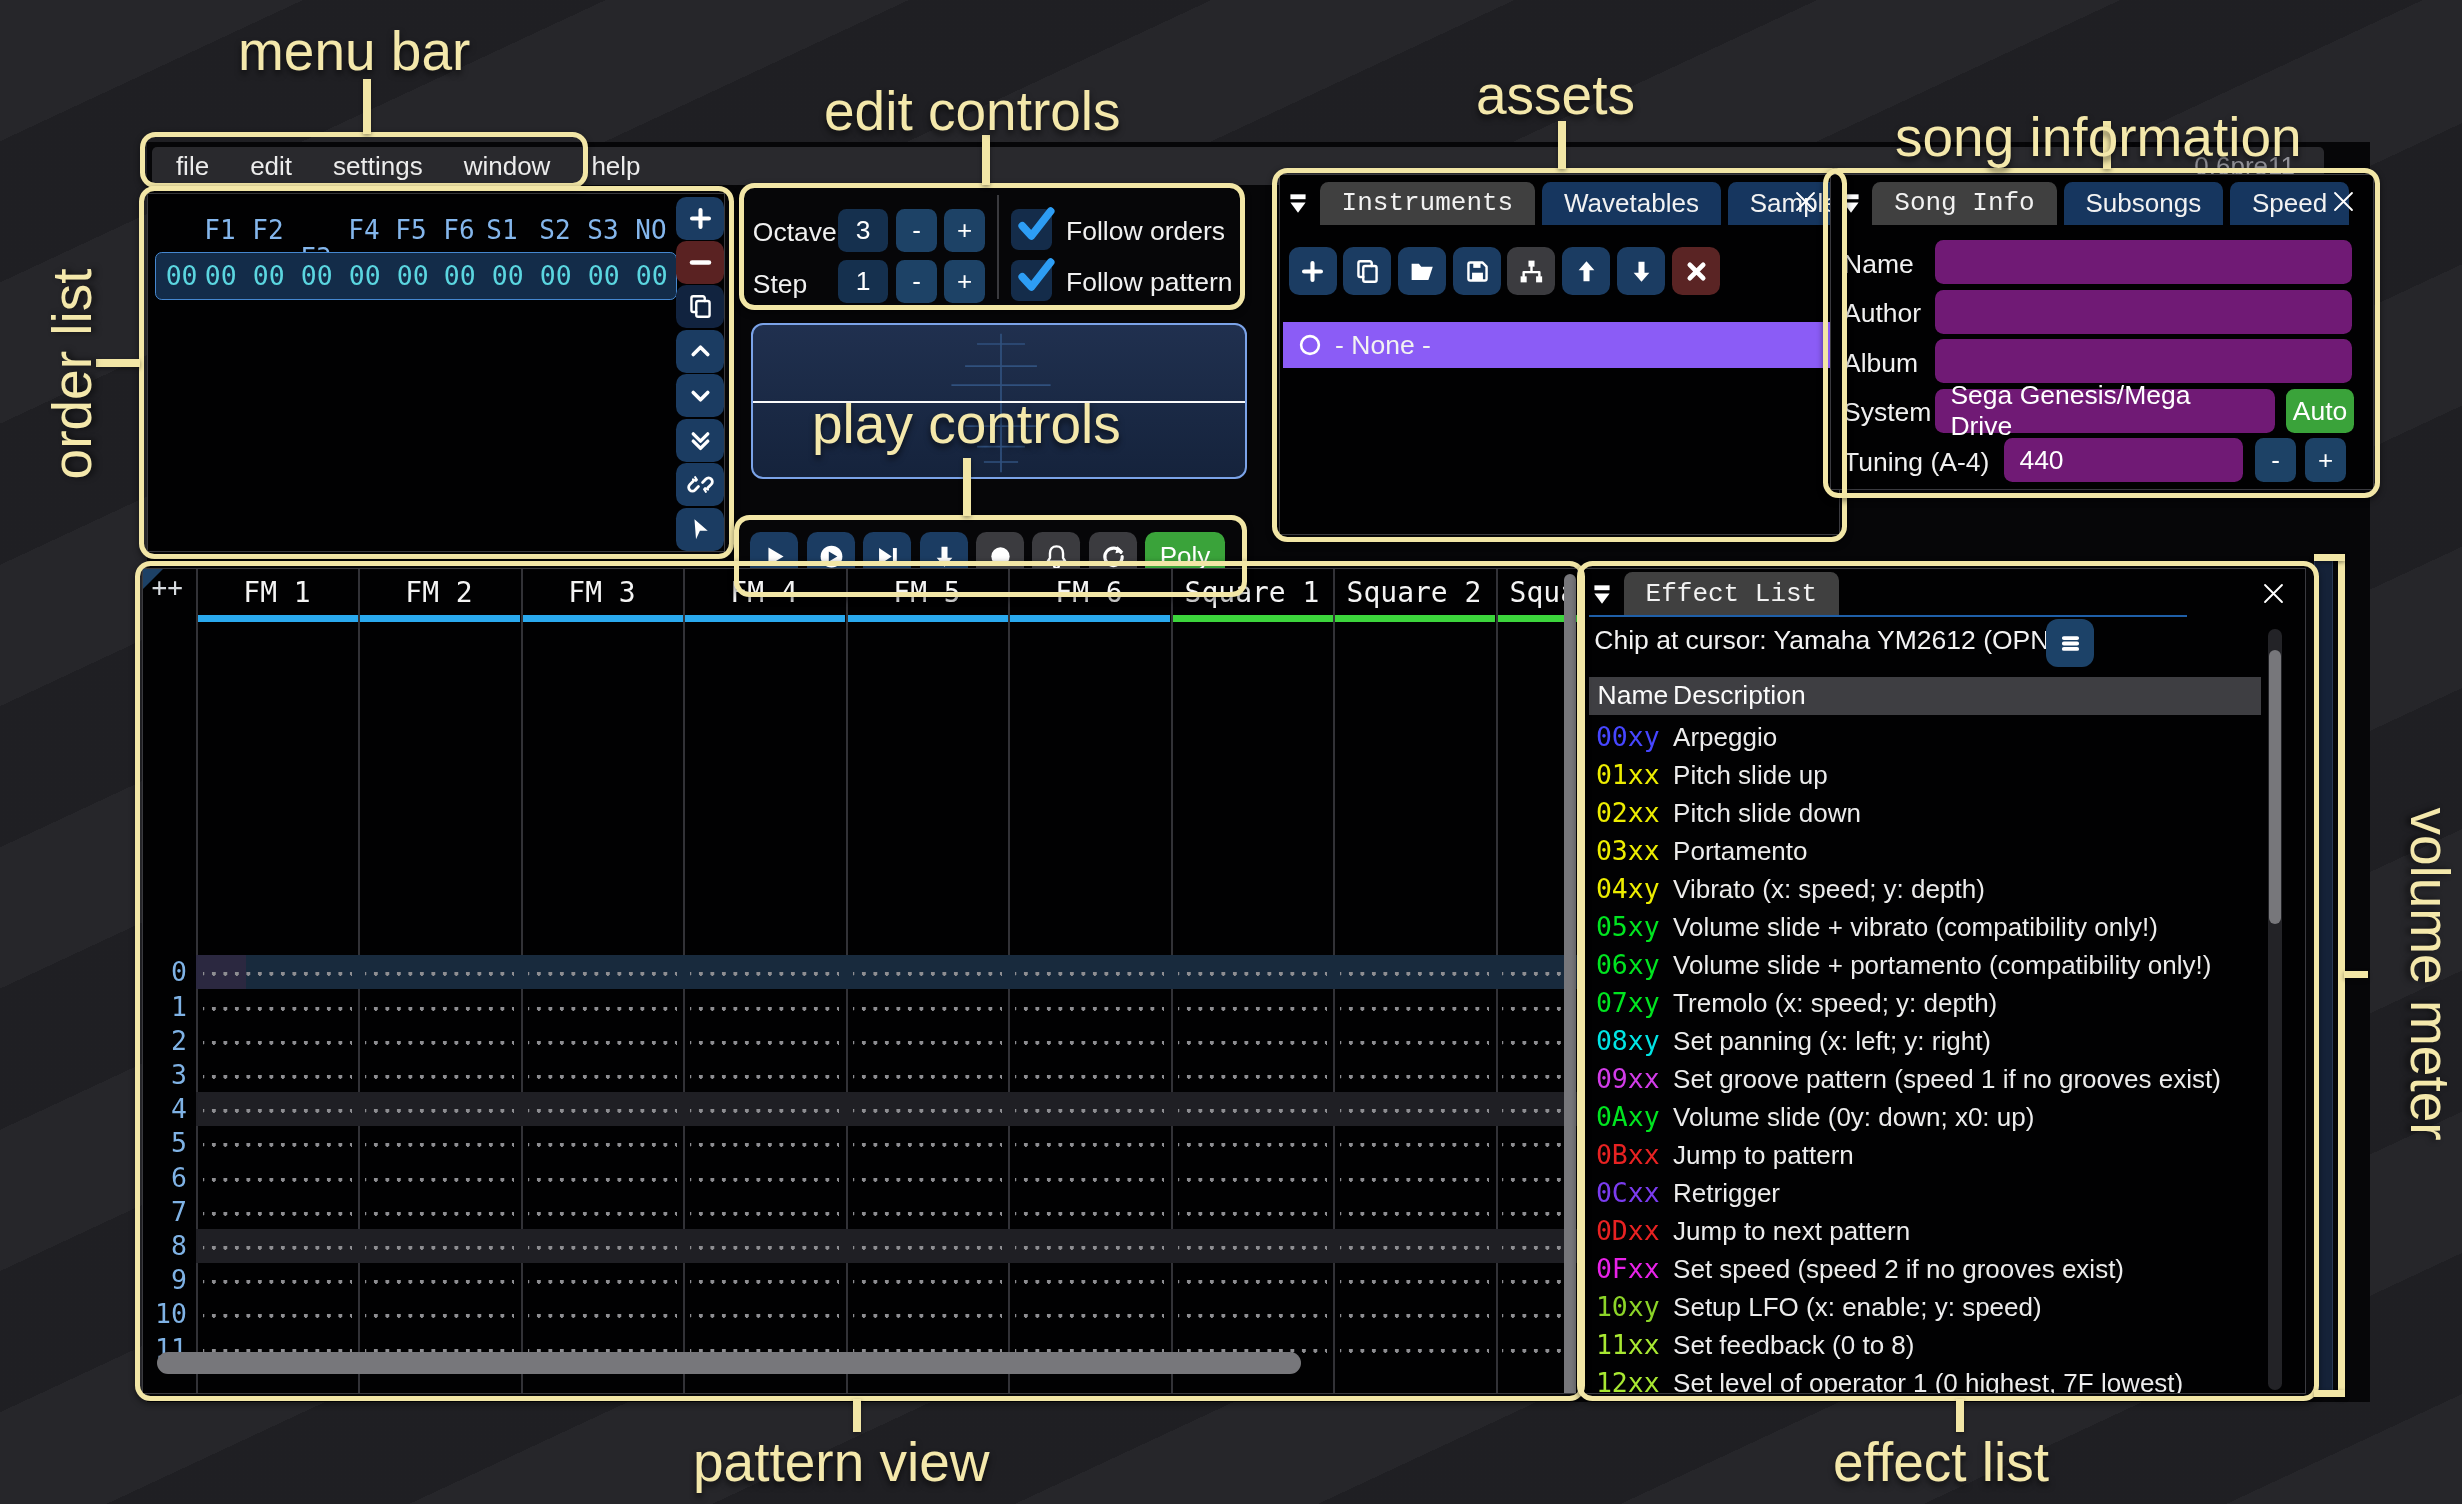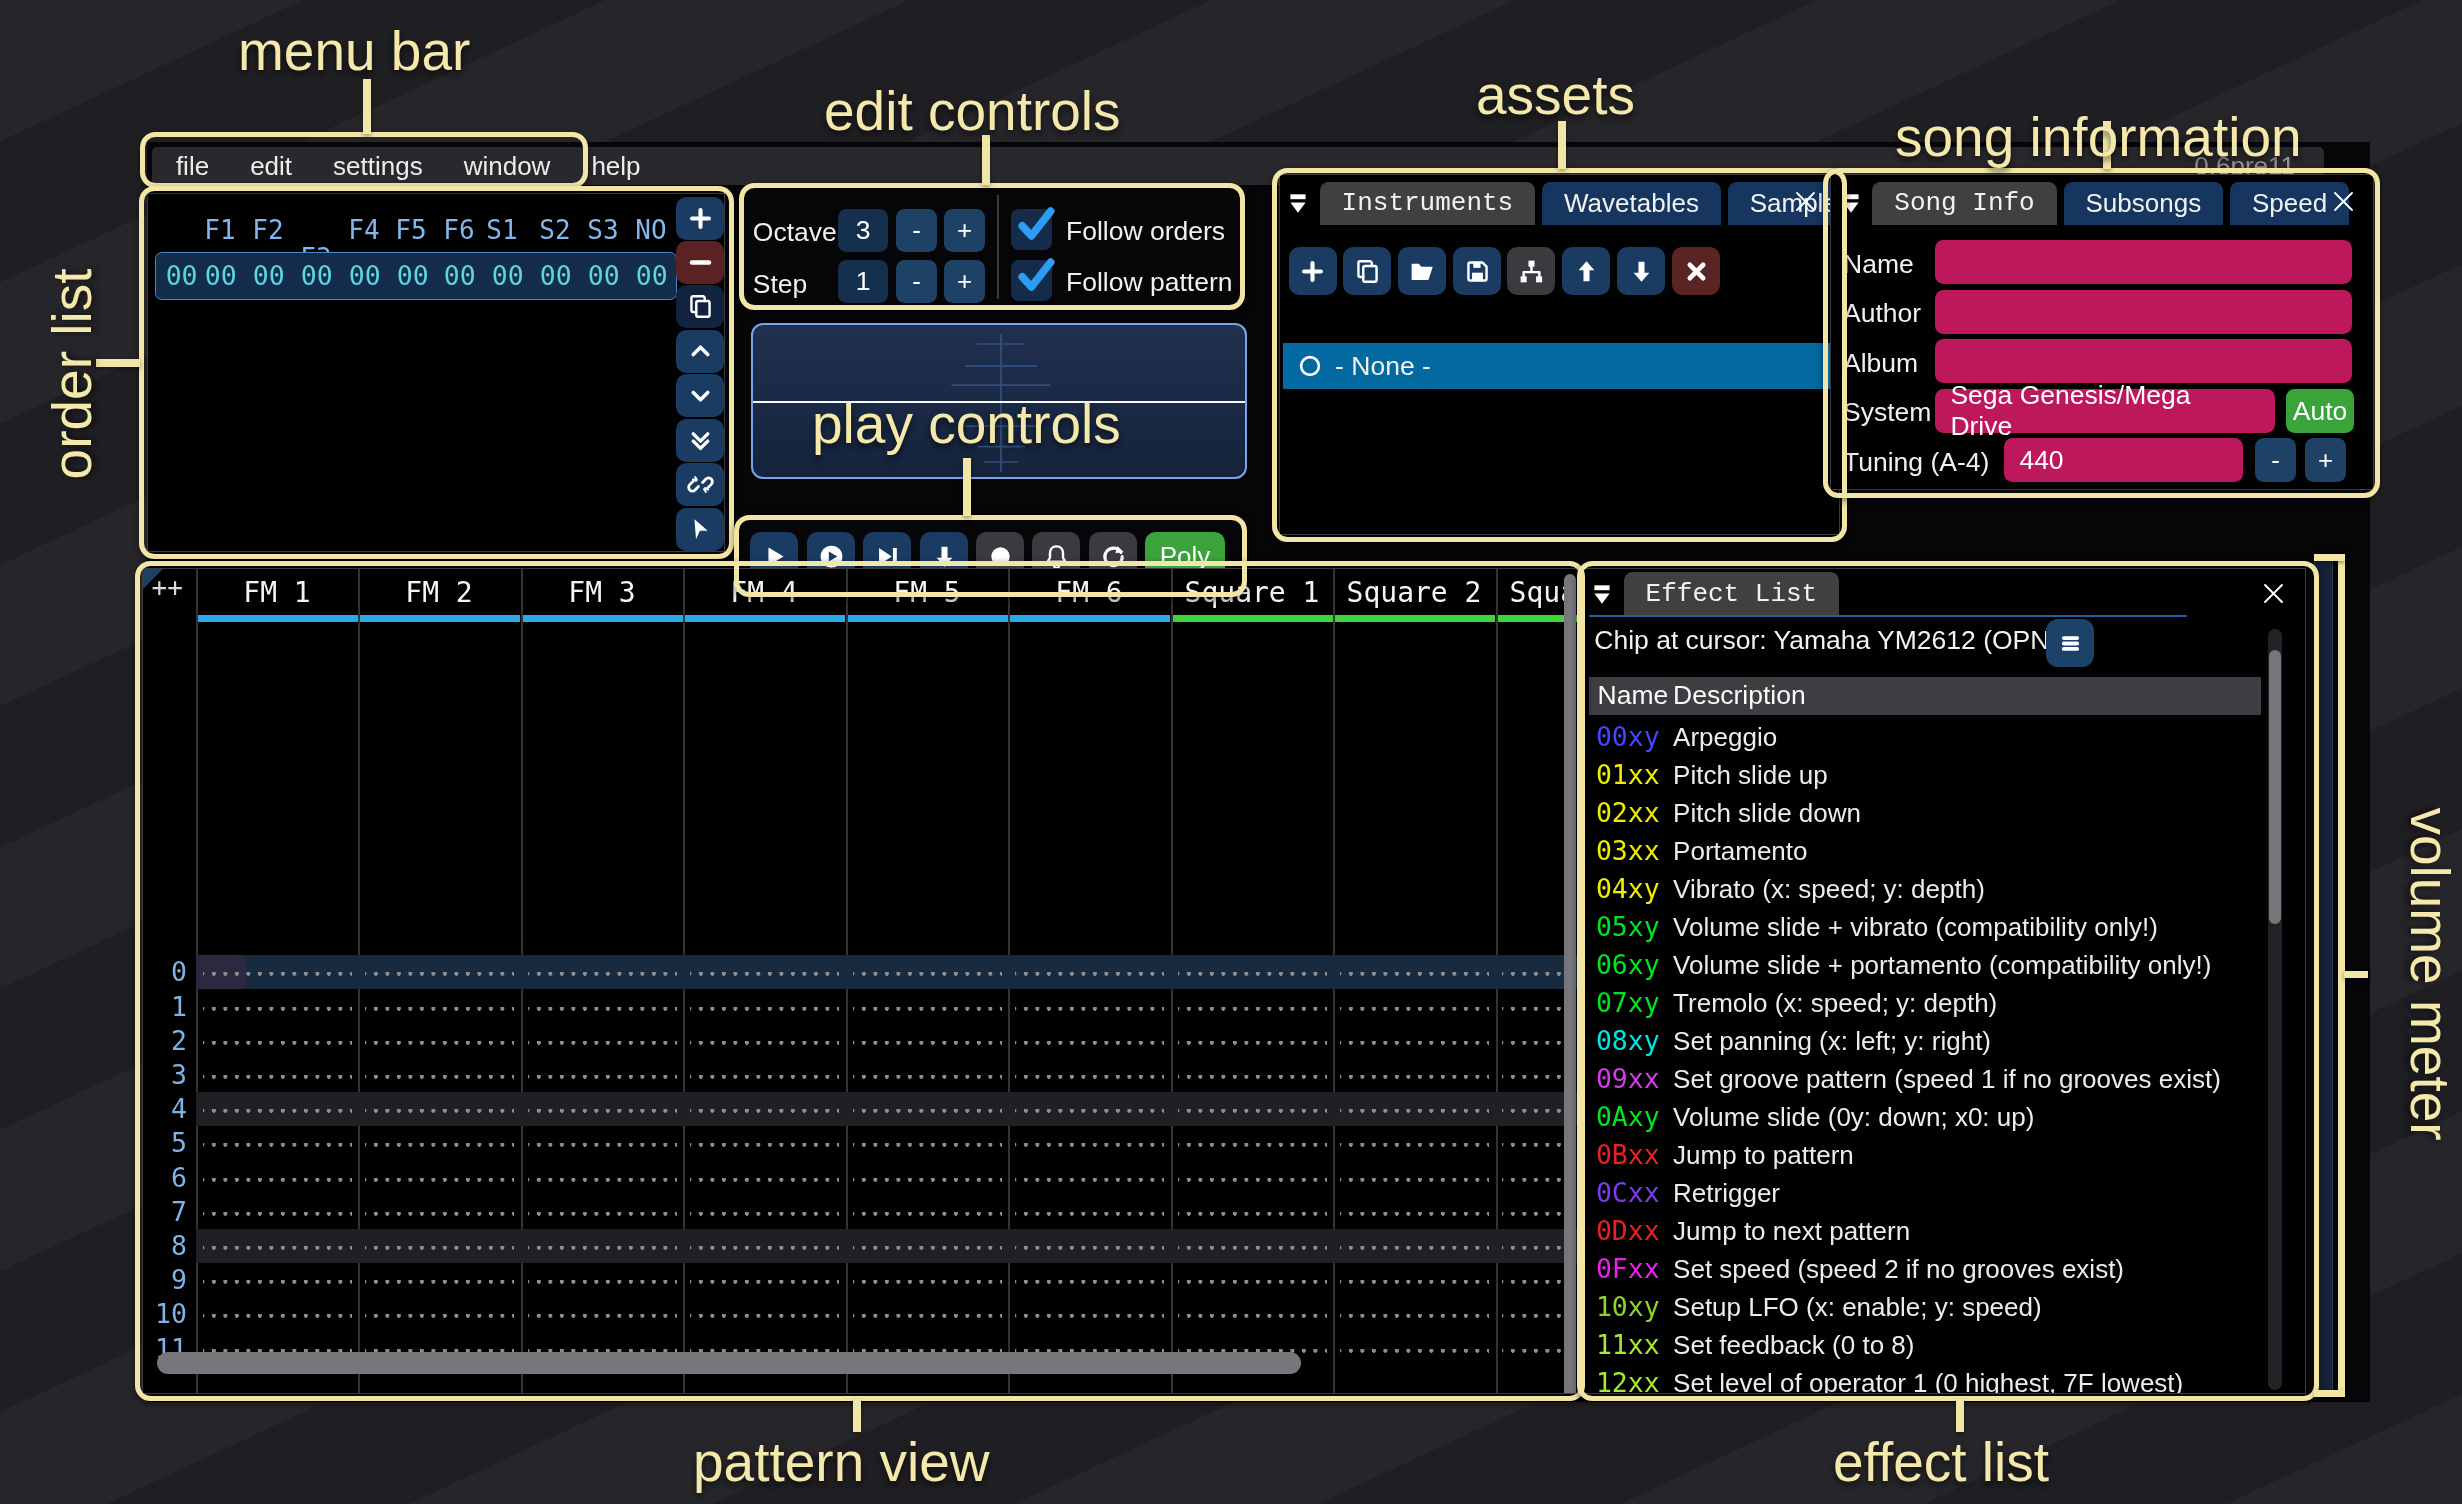--- a/index.html
+++ b/index.html
@@ -60,29 +60,29 @@
   #osc { position:absolute; left:751px; top:323px; width:496px; height:156px; border:2.6px solid #7ba3e8;
          border-radius:12px; background:linear-gradient(#20304f, #15233c); overflow:hidden; }
   #osc-line { position:absolute; left:0; top:50%; width:100%; height:1.7px; background:#fafafa; }
   #play-row { position:absolute; left:740px; top:520px; width:499px; height:72px; }
   #play-row .btn { top:12px; width:48px; height:48px; }
 
   
   #assets-panel { left:1279px; top:174px; width:561px; height:361px; }
   #assets-panel .tabbar { left:5.1px; top:6.8px; }
   .toolbar-btn { width:48px; height:48px; top:72px; }
-  #asset-list-row { position:absolute; left:3.4px; top:147px; width:554px; height:46px; background:#0369a1;
-                    display:flex; align-items:center; font-size:26.5px; color:#f2f2f2;margin-top:21px; }
+  #asset-list-row { position:absolute; left:3.4px; top:147px; width:554px; height:46px; background:#8b5cf6;
+                    display:flex; align-items:center; font-size:26.5px; color:#f2f2f2; }
   .close-x { position:absolute; width:29px; height:29px; }
 
   
   #song-panel { left:1830px; top:174px; width:544px; height:316px; }
   #song-panel .tabbar { left:6.8px; top:6.8px; }
   .field-label { position:absolute; font-size:26.5px; color:#f0f0f0; }
-  .field-input { position:absolute; height:44px; background:#be185d; border-radius:8.5px;
+  .field-input { position:absolute; height:44px; background:#701a75; border-radius:8.5px;
                  display:flex; align-items:center; padding:0 15.4px; font-size:26.5px; color:#fff; }
 
   
   #pattern-panel { left:142px; top:568px; width:1436px; height:826px; overflow:hidden; }
   .ch-name { position:absolute; top:6.8px; height:34px; text-align:center; font-size:28px; color:#f4f4f4; }
   .ch-underline { position:absolute; top:46px; height:6.8px; }
   .col-divider { position:absolute; top:0; width:1.7px; height:826px; background:#323237; }
   .pat-rowbg { position:absolute; height:34px; }
   .pat-num { position:absolute; width:44px; height:34px; text-align:right; font-size:26.5px; color:#7fb2e5; line-height:34px; }
   .pat-cell { position:absolute; height:34px;

